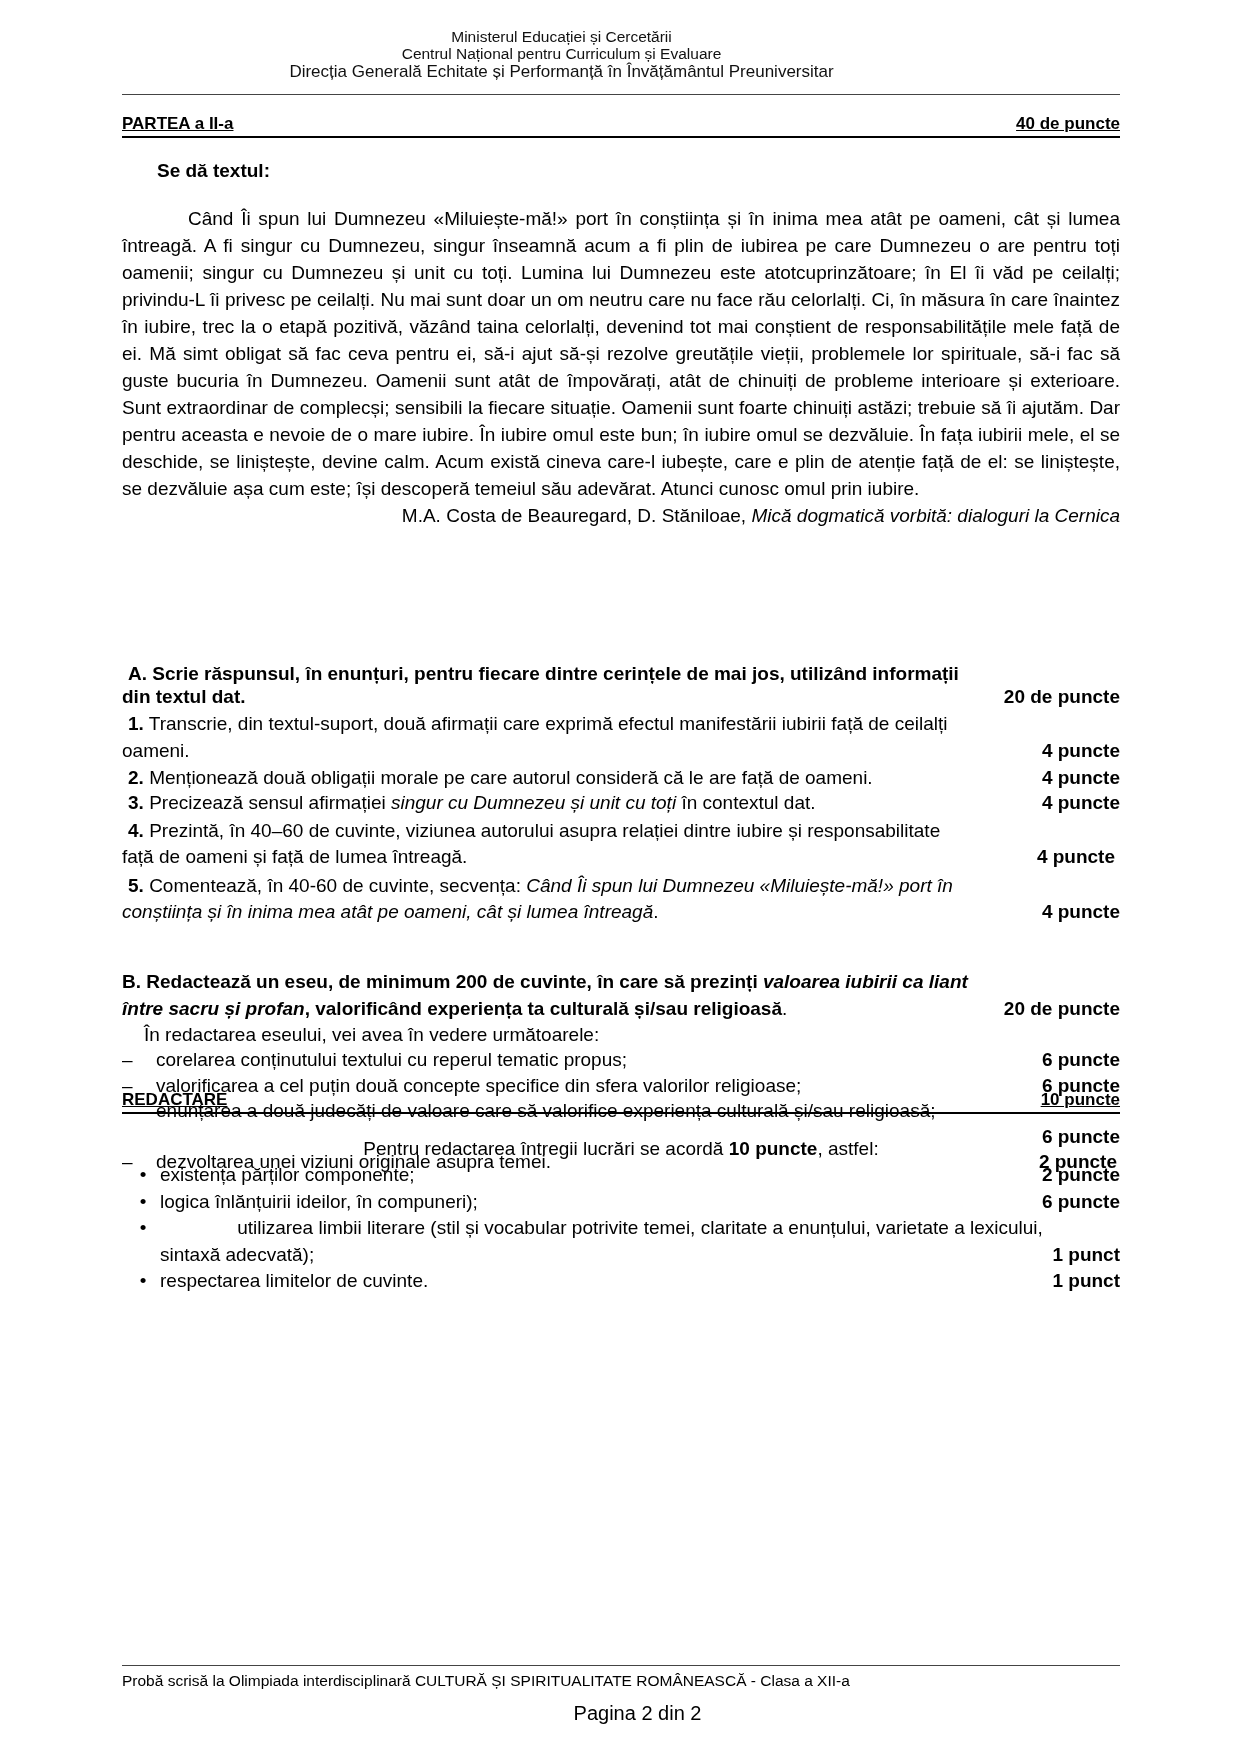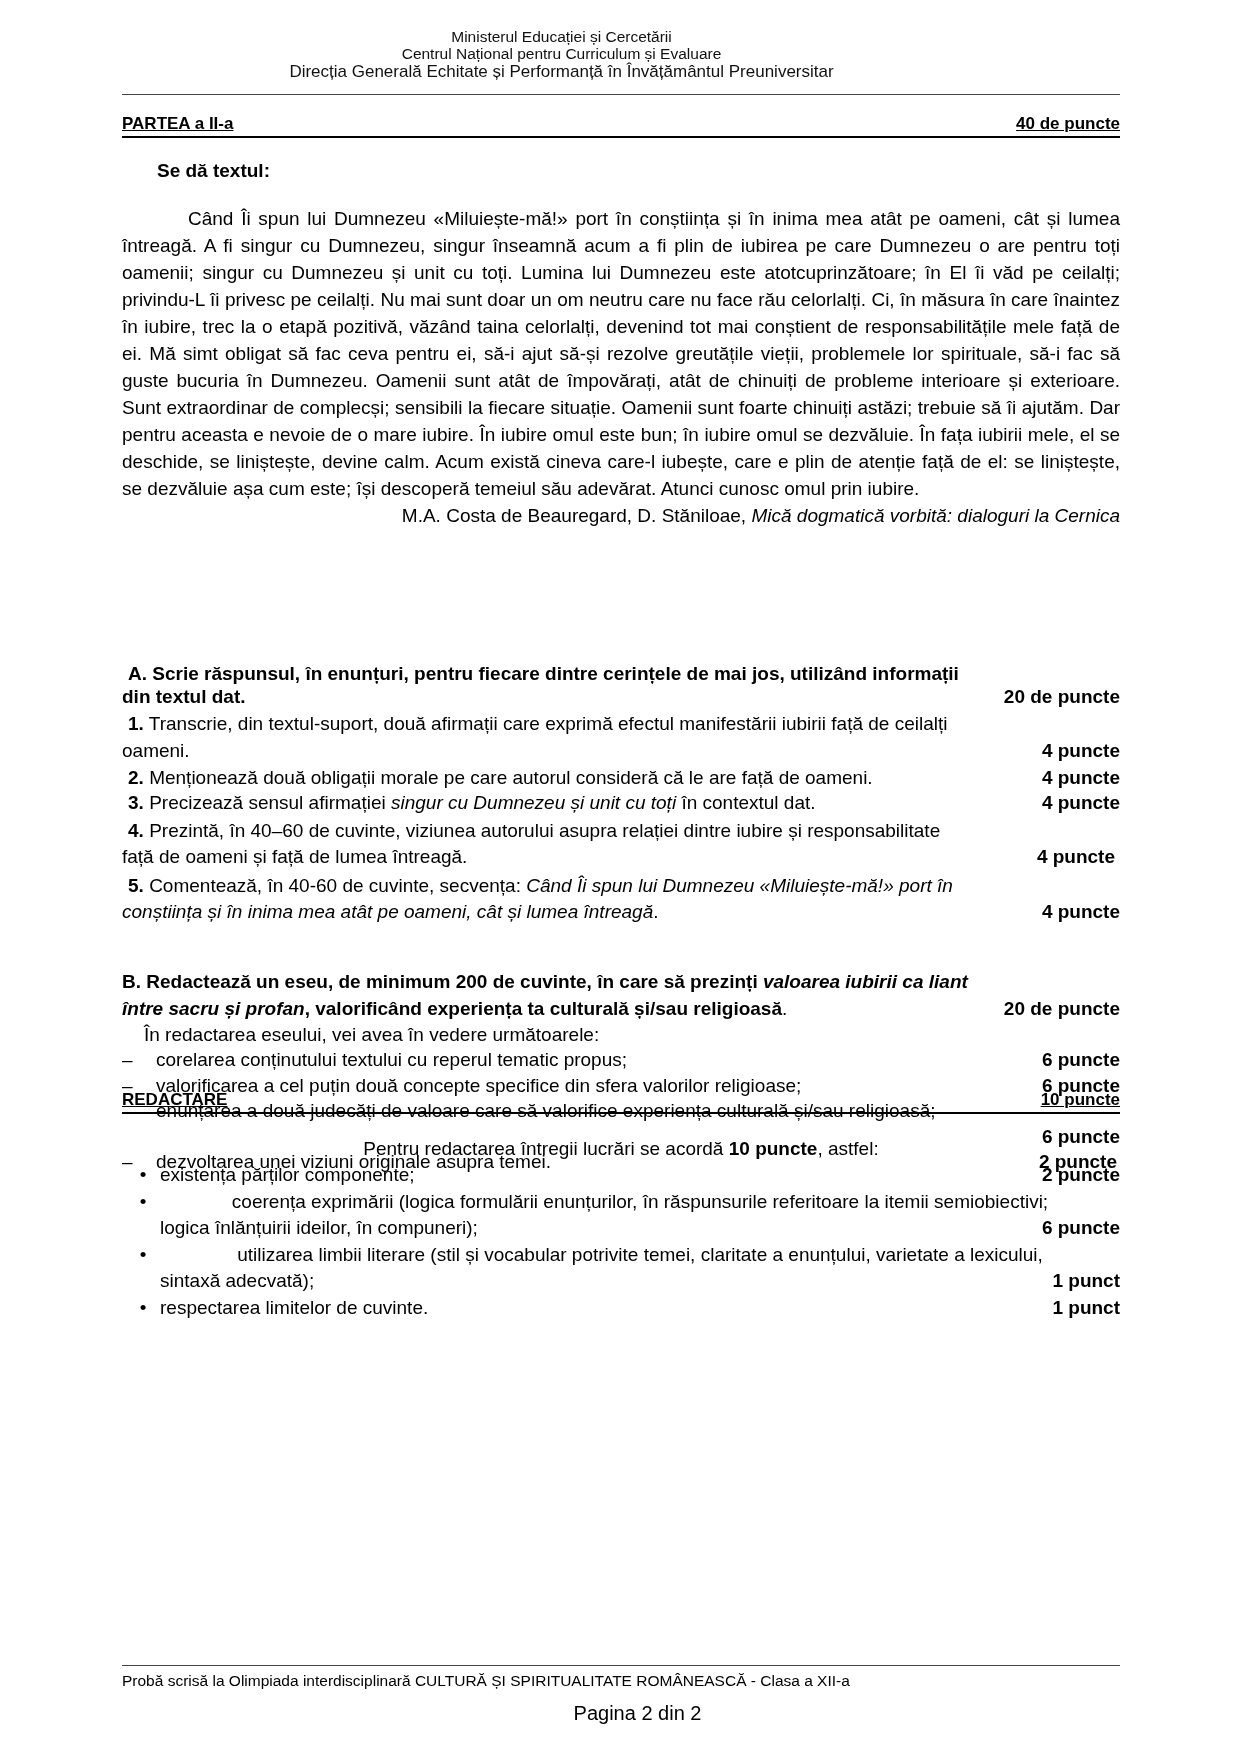--- a/index.html
+++ b/index.html
@@ -156,21 +156,20 @@
   <div class="bullet">
     <span class="mark">•</span>
     <span class="txt" style="display:flex; justify-content:space-between;">
         <span>existența părților componente;</span>
         <span class="bold">2 puncte</span>
       </span>
   </div>
   <div class="bullet">
     <span class="mark">•</span>
     <span class="txt">
-      <div>coerența exprimării (logica formulării enunțurilor, în răspunsurile referitoare la itemii semiobiectivi;</div>
       <div style="display:flex; justify-content:space-between;">
           <span>logica înlănțuirii ideilor, în compuneri);</span>
           <span class="bold">6 puncte</span>
         </div>
     </span>
   </div>
   <div class="bullet">
     <span class="mark">•</span>
     <span class="txt">
       <div>utilizarea limbii literare (stil și vocabular potrivite temei, claritate a enunțului, varietate a lexicului,</div>

